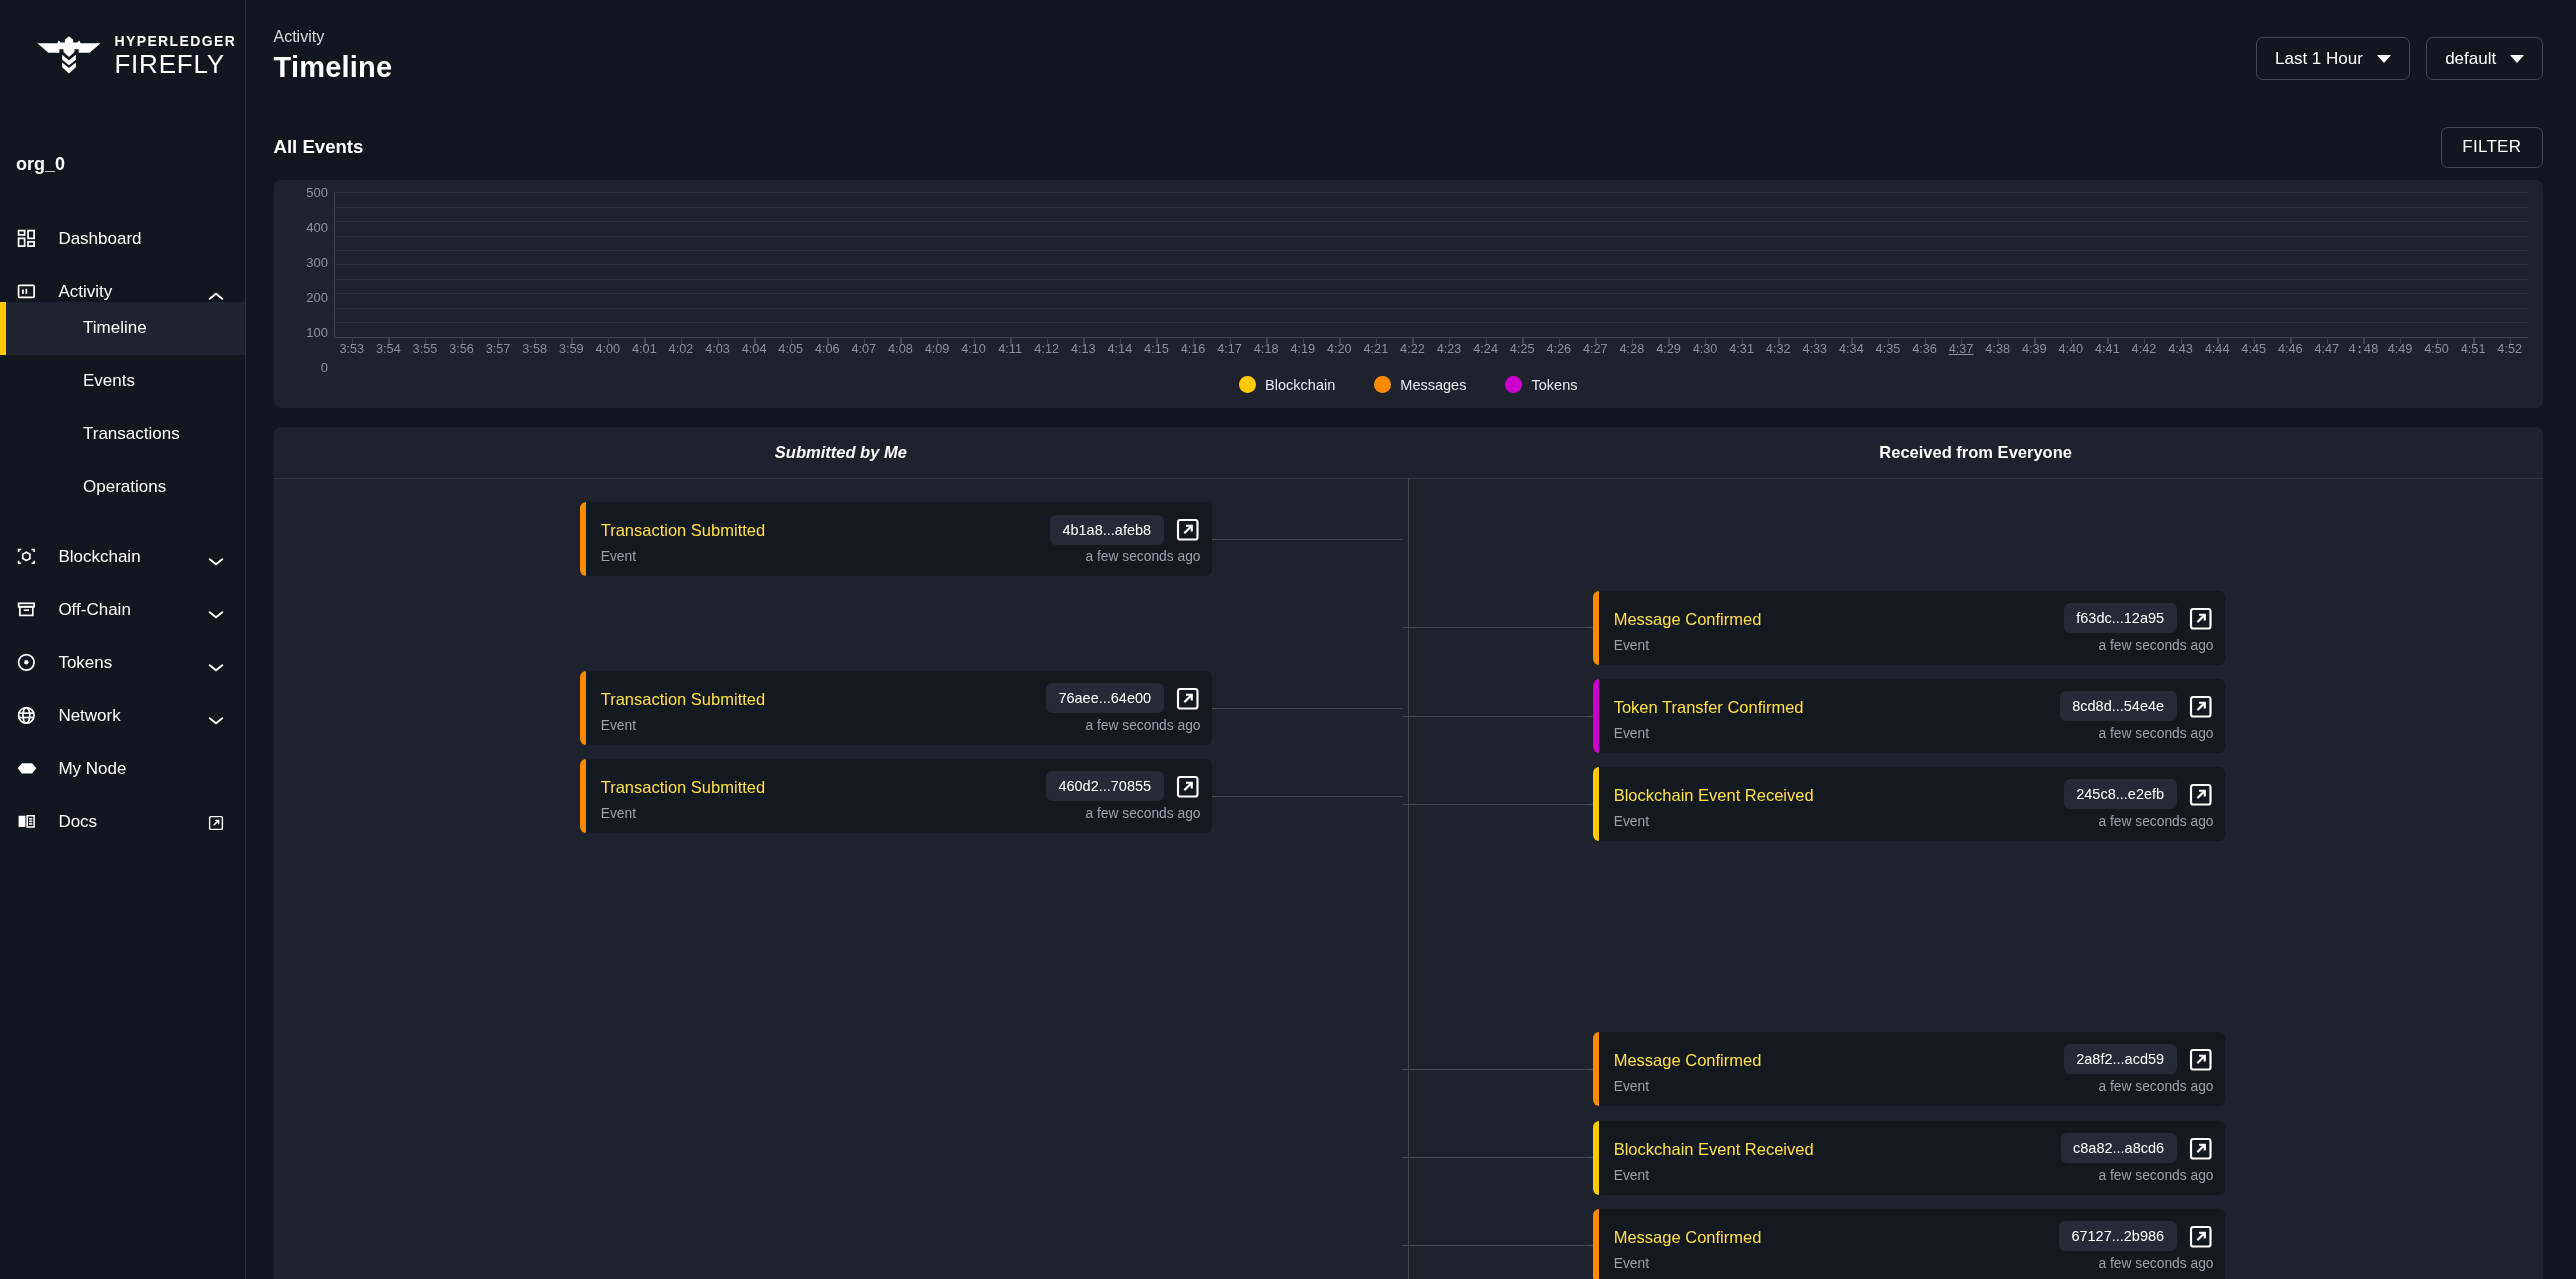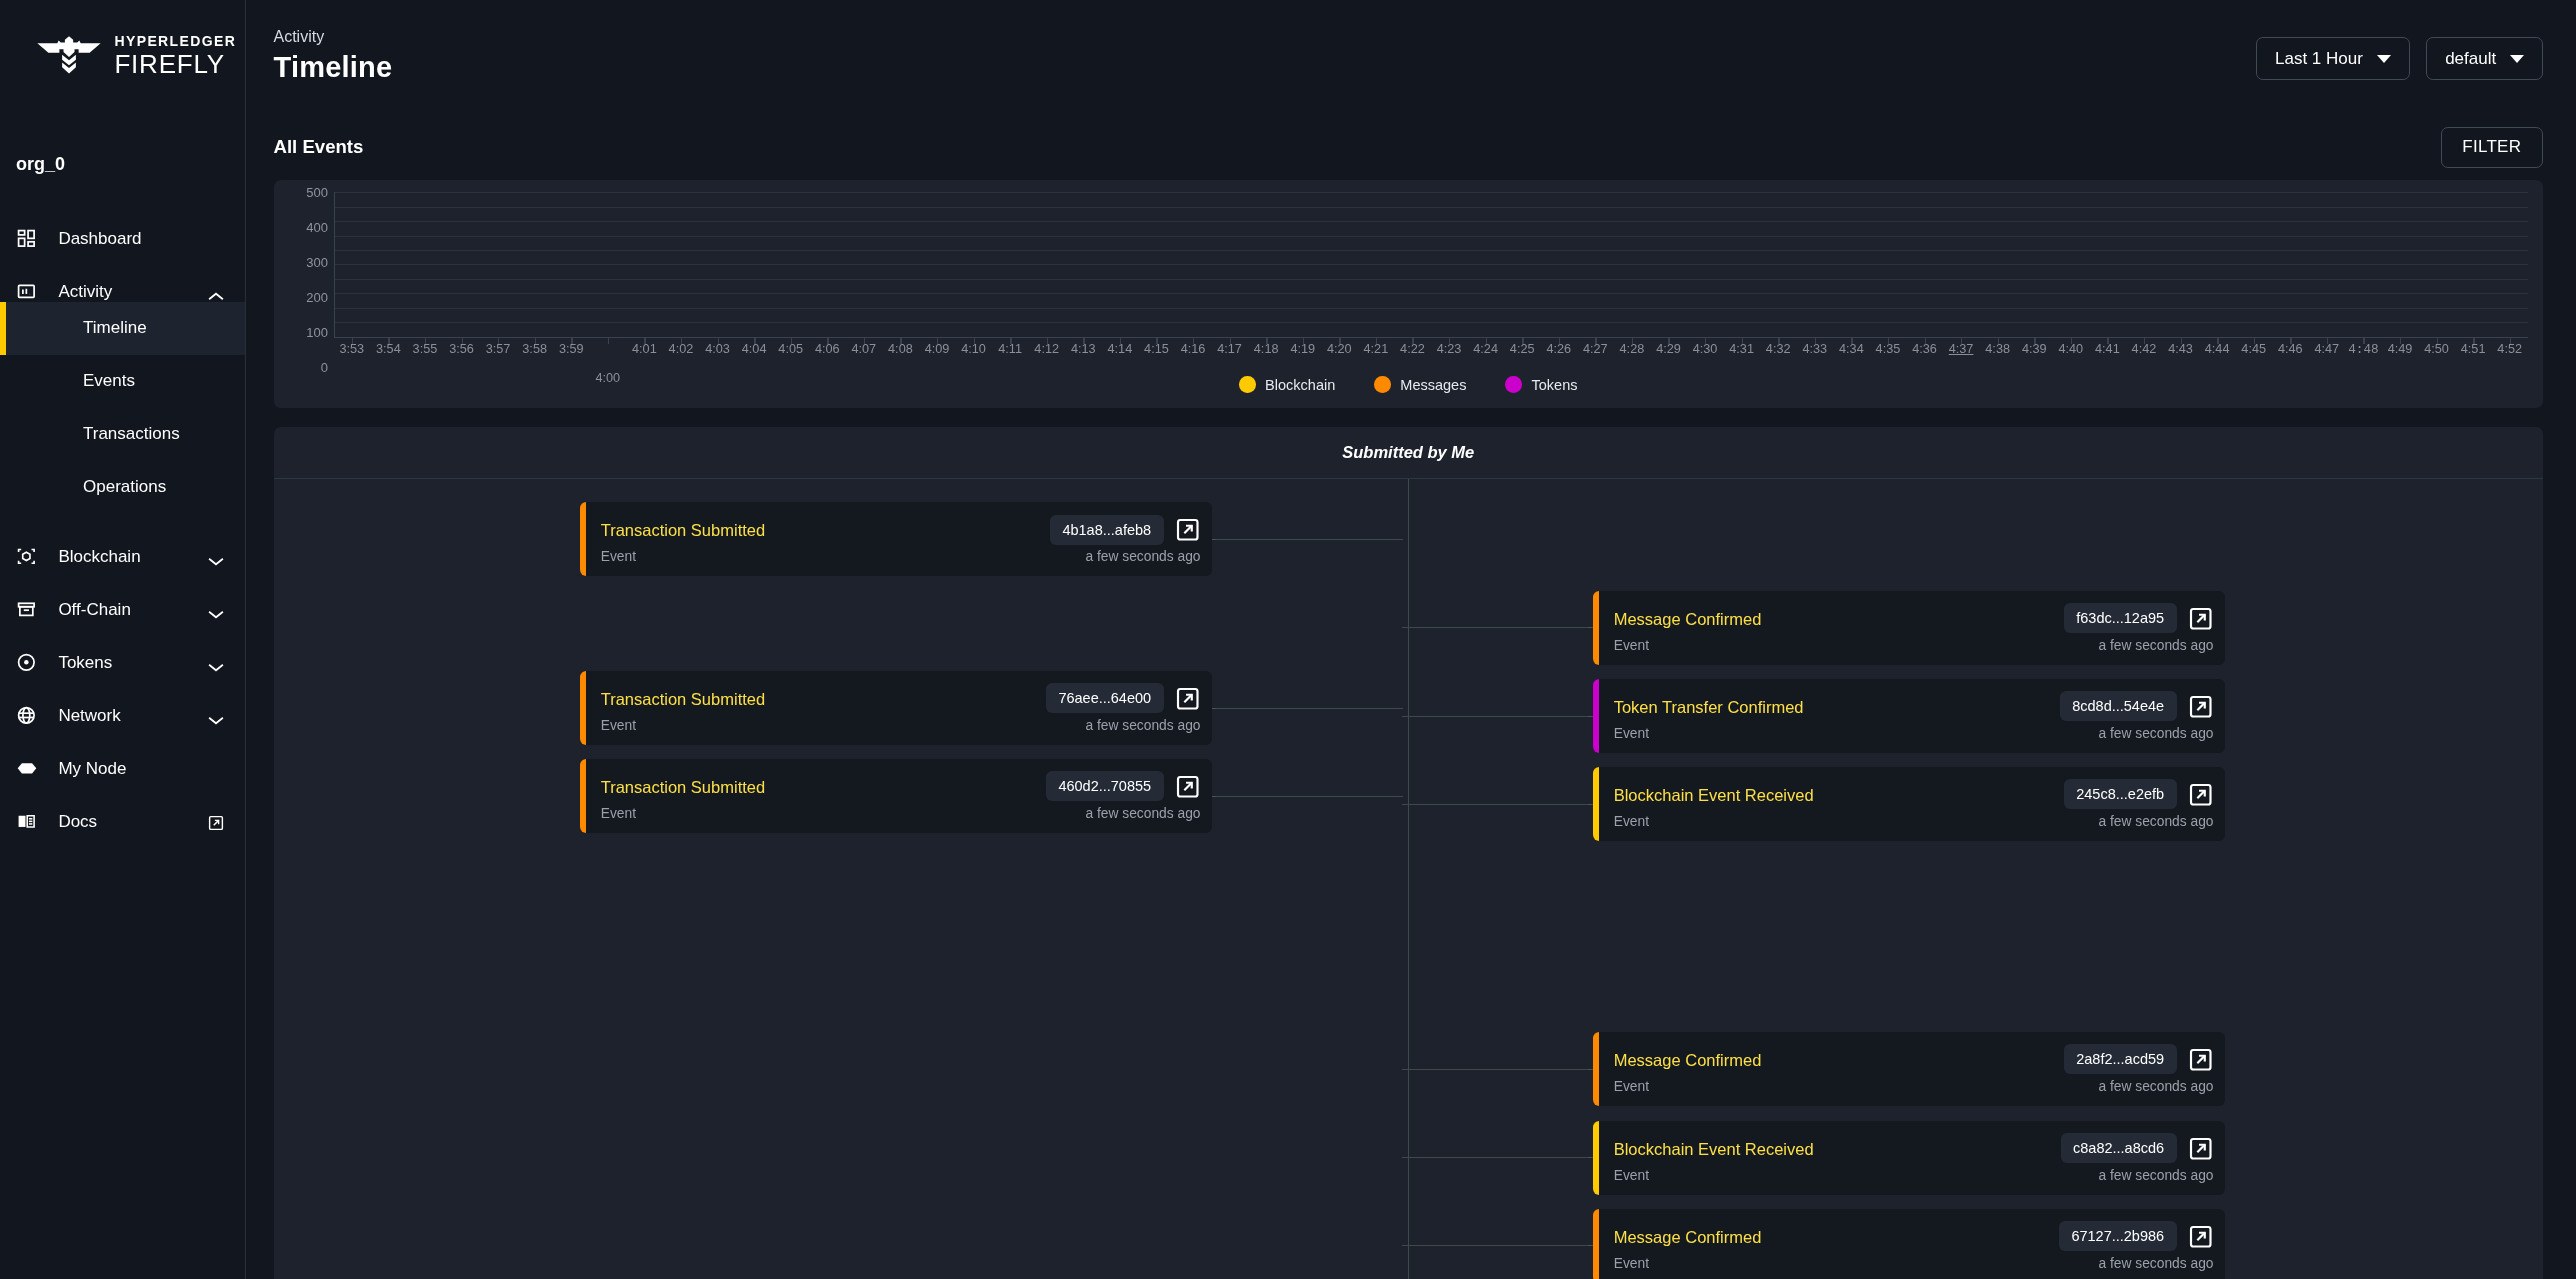--- a/index.html
+++ b/index.html
@@ -815,21 +815,21 @@
                 <div class="tick" style="left: 99.1667%;"></div>
               </div>
             <div class="x-labels" id="xLabels">
                 <div class="x-lab" style="left: 0.833333%;">3:53</div>
                 <div class="x-lab" style="left: 2.5%;">3:54</div>
                 <div class="x-lab" style="left: 4.16667%;">3:55</div>
                 <div class="x-lab" style="left: 5.83333%;">3:56</div>
                 <div class="x-lab" style="left: 7.5%;">3:57</div>
                 <div class="x-lab" style="left: 9.16667%;">3:58</div>
                 <div class="x-lab" style="left: 10.8333%;">3:59</div>
-                <div class="x-lab" style="left: 12.5%; margin-top: 29px;">4:00</div>
+                <div class="x-lab" style="left: 12.5%;">4:00</div>
                 <div class="x-lab" style="left: 14.1667%;">4:01</div>
                 <div class="x-lab" style="left: 15.8333%;">4:02</div>
                 <div class="x-lab" style="left: 17.5%;">4:03</div>
                 <div class="x-lab" style="left: 19.1667%;">4:04</div>
                 <div class="x-lab" style="left: 20.8333%;">4:05</div>
                 <div class="x-lab" style="left: 22.5%;">4:06</div>
                 <div class="x-lab" style="left: 24.1667%;">4:07</div>
                 <div class="x-lab" style="left: 25.8333%;">4:08</div>
                 <div class="x-lab" style="left: 27.5%;">4:09</div>
                 <div class="x-lab" style="left: 29.1667%;">4:10</div>
@@ -893,20 +893,23 @@
             </div>
           </div>
       </div>
     </div>
 
     <div class="timeline-wrap">
       <div class="tl-head">
         <div class="tl-head-col left">
           <span class="tl-head-title">Submitted by Me</span>
         </div>
+        <div class="tl-head-col">
+          <span class="tl-head-title">Received from Everyone</span>
+        </div>
       </div>
       <div class="tl-body" id="tlBody">
         <div class="spine"></div>
       <div class="tl-card left" style="top: 23.4px;">
             <div class="accent acc-messages"></div>
             <div class="card-inner">
               <div class="card-title">Transaction Submitted</div>
               <div class="card-sub">Event</div>
               <div class="hash-chip">4b1a8...afeb8</div>
               <div class="open-btn">

